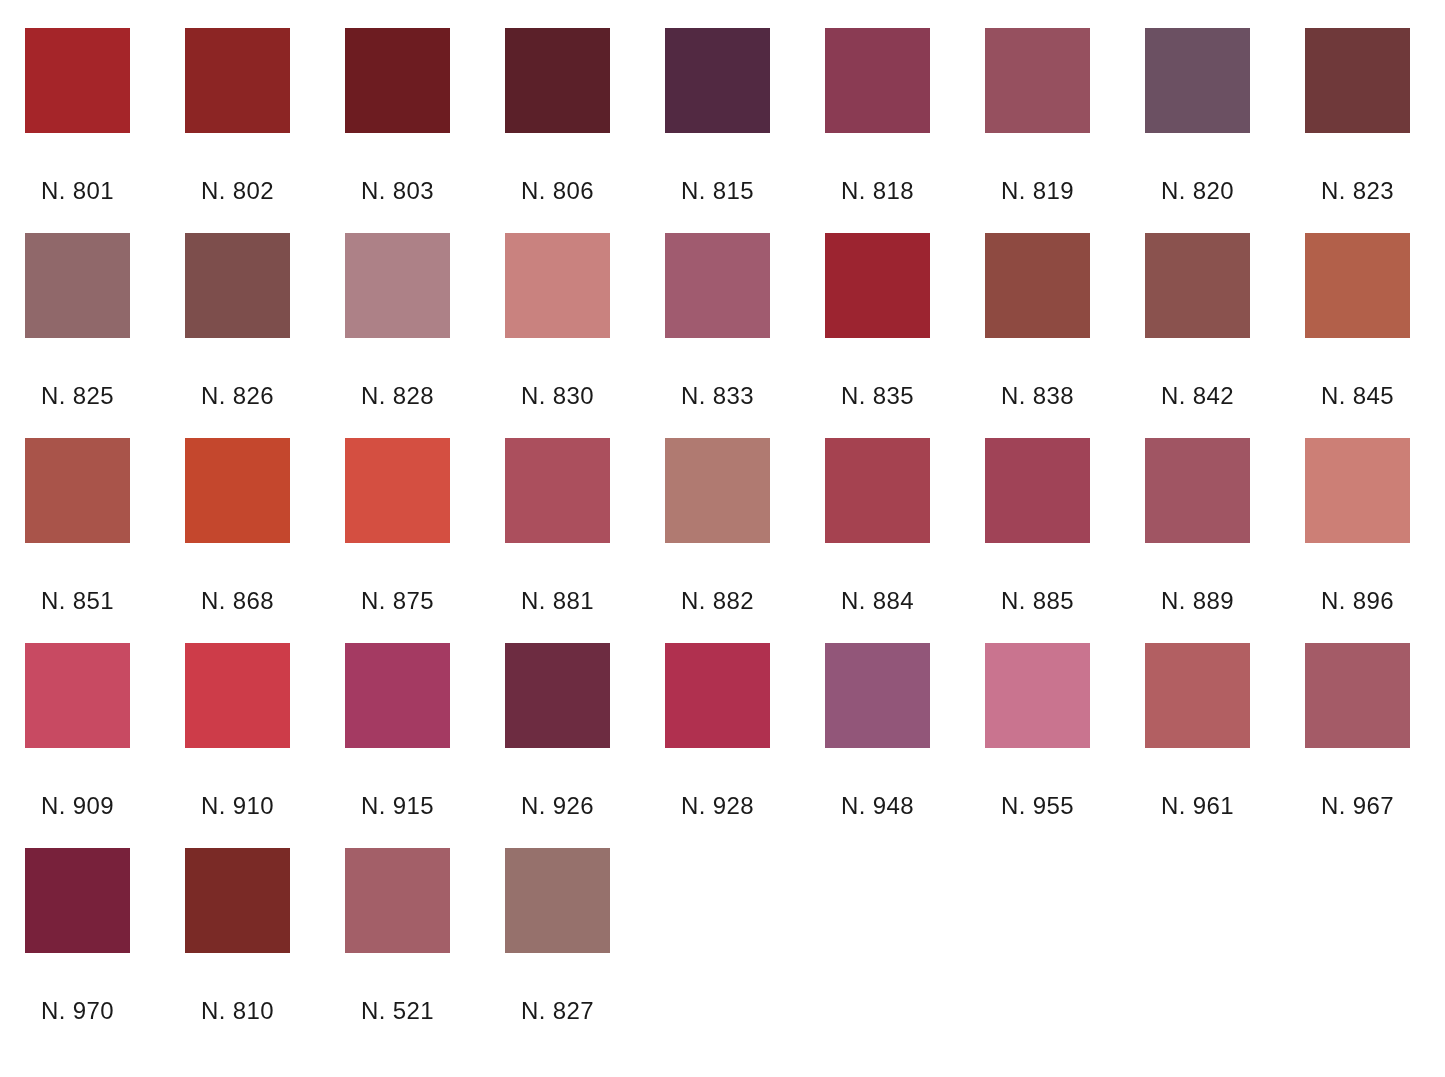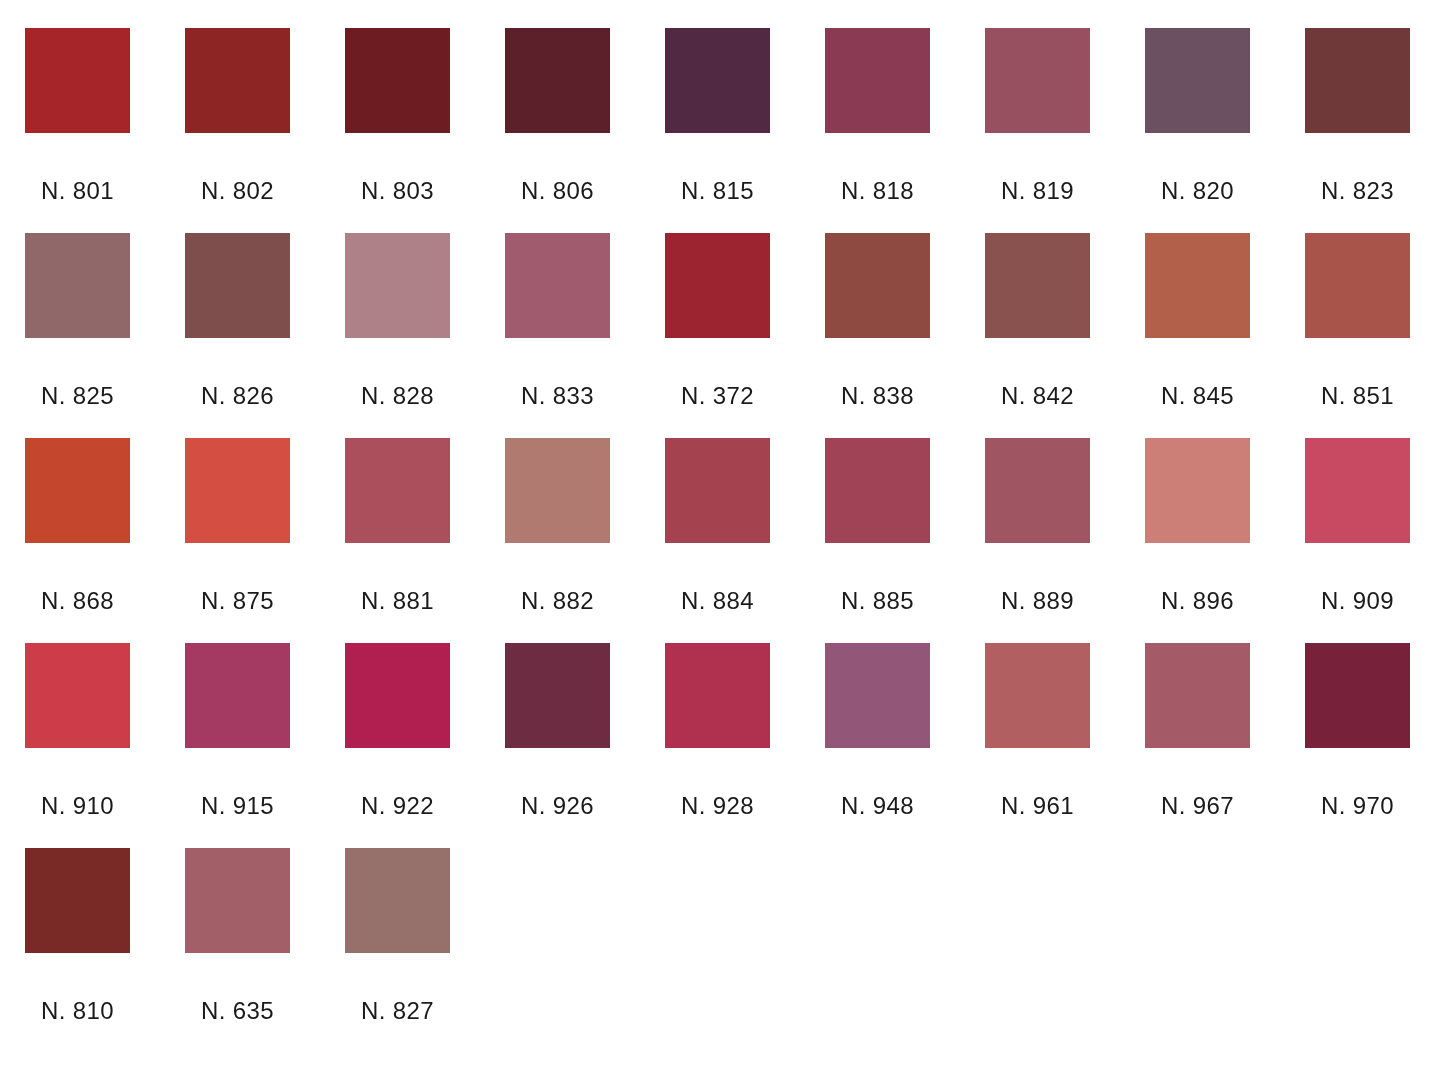--- a/index.html
+++ b/index.html
@@ -103,26 +103,30 @@
       </div>
       <div class="swatch-cell">
         <div class="swatch-chip" style="background-color: rgb(125, 78, 76);"></div>
         <div class="swatch-label">N. 826</div>
       </div>
       <div class="swatch-cell">
         <div class="swatch-chip" style="background-color: rgb(173, 129, 135);"></div>
         <div class="swatch-label">N. 828</div>
       </div>
       <div class="swatch-cell">
+        <div class="swatch-chip" style="background-color: rgb(201, 130, 127);"></div>
+        <div class="swatch-label">N. 830</div>
+      </div>
+      <div class="swatch-cell">
         <div class="swatch-chip" style="background-color: rgb(160, 91, 111);"></div>
         <div class="swatch-label">N. 833</div>
       </div>
       <div class="swatch-cell">
         <div class="swatch-chip" style="background-color: rgb(156, 36, 48);"></div>
-        <div class="swatch-label">N. 372</div>
+        <div class="swatch-label">N. 835</div>
       </div>
       <div class="swatch-cell">
         <div class="swatch-chip" style="background-color: rgb(142, 74, 65);"></div>
         <div class="swatch-label">N. 838</div>
       </div>
       <div class="swatch-cell">
         <div class="swatch-chip" style="background-color: rgb(138, 82, 78);"></div>
         <div class="swatch-label">N. 842</div>
       </div>
       <div class="swatch-cell">
@@ -171,53 +175,53 @@
       </div>
       <div class="swatch-cell">
         <div class="swatch-chip" style="background-color: rgb(205, 60, 73);"></div>
         <div class="swatch-label">N. 910</div>
       </div>
       <div class="swatch-cell">
         <div class="swatch-chip" style="background-color: rgb(164, 58, 98);"></div>
         <div class="swatch-label">N. 915</div>
       </div>
       <div class="swatch-cell">
-        <div class="swatch-chip" style="background-color: rgb(176, 31, 79);"></div>
-        <div class="swatch-label">N. 922</div>
-      </div>
-      <div class="swatch-cell">
         <div class="swatch-chip" style="background-color: rgb(109, 44, 65);"></div>
         <div class="swatch-label">N. 926</div>
       </div>
       <div class="swatch-cell">
         <div class="swatch-chip" style="background-color: rgb(176, 48, 79);"></div>
         <div class="swatch-label">N. 928</div>
       </div>
       <div class="swatch-cell">
         <div class="swatch-chip" style="background-color: rgb(146, 86, 121);"></div>
         <div class="swatch-label">N. 948</div>
       </div>
       <div class="swatch-cell">
+        <div class="swatch-chip" style="background-color: rgb(201, 116, 143);"></div>
+        <div class="swatch-label">N. 955</div>
+      </div>
+      <div class="swatch-cell">
         <div class="swatch-chip" style="background-color: rgb(178, 95, 98);"></div>
         <div class="swatch-label">N. 961</div>
       </div>
       <div class="swatch-cell">
         <div class="swatch-chip" style="background-color: rgb(164, 91, 103);"></div>
         <div class="swatch-label">N. 967</div>
       </div>
       <div class="swatch-cell">
         <div class="swatch-chip" style="background-color: rgb(120, 33, 59);"></div>
         <div class="swatch-label">N. 970</div>
       </div>
       <div class="swatch-cell">
         <div class="swatch-chip" style="background-color: rgb(122, 42, 38);"></div>
         <div class="swatch-label">N. 810</div>
       </div>
       <div class="swatch-cell">
         <div class="swatch-chip" style="background-color: rgb(163, 95, 104);"></div>
-        <div class="swatch-label">N. 635</div>
+        <div class="swatch-label">N. 521</div>
       </div>
       <div class="swatch-cell">
         <div class="swatch-chip" style="background-color: rgb(150, 113, 108);"></div>
         <div class="swatch-label">N. 827</div>
       </div>
     </div>
 </div>
 
 </body></html>

